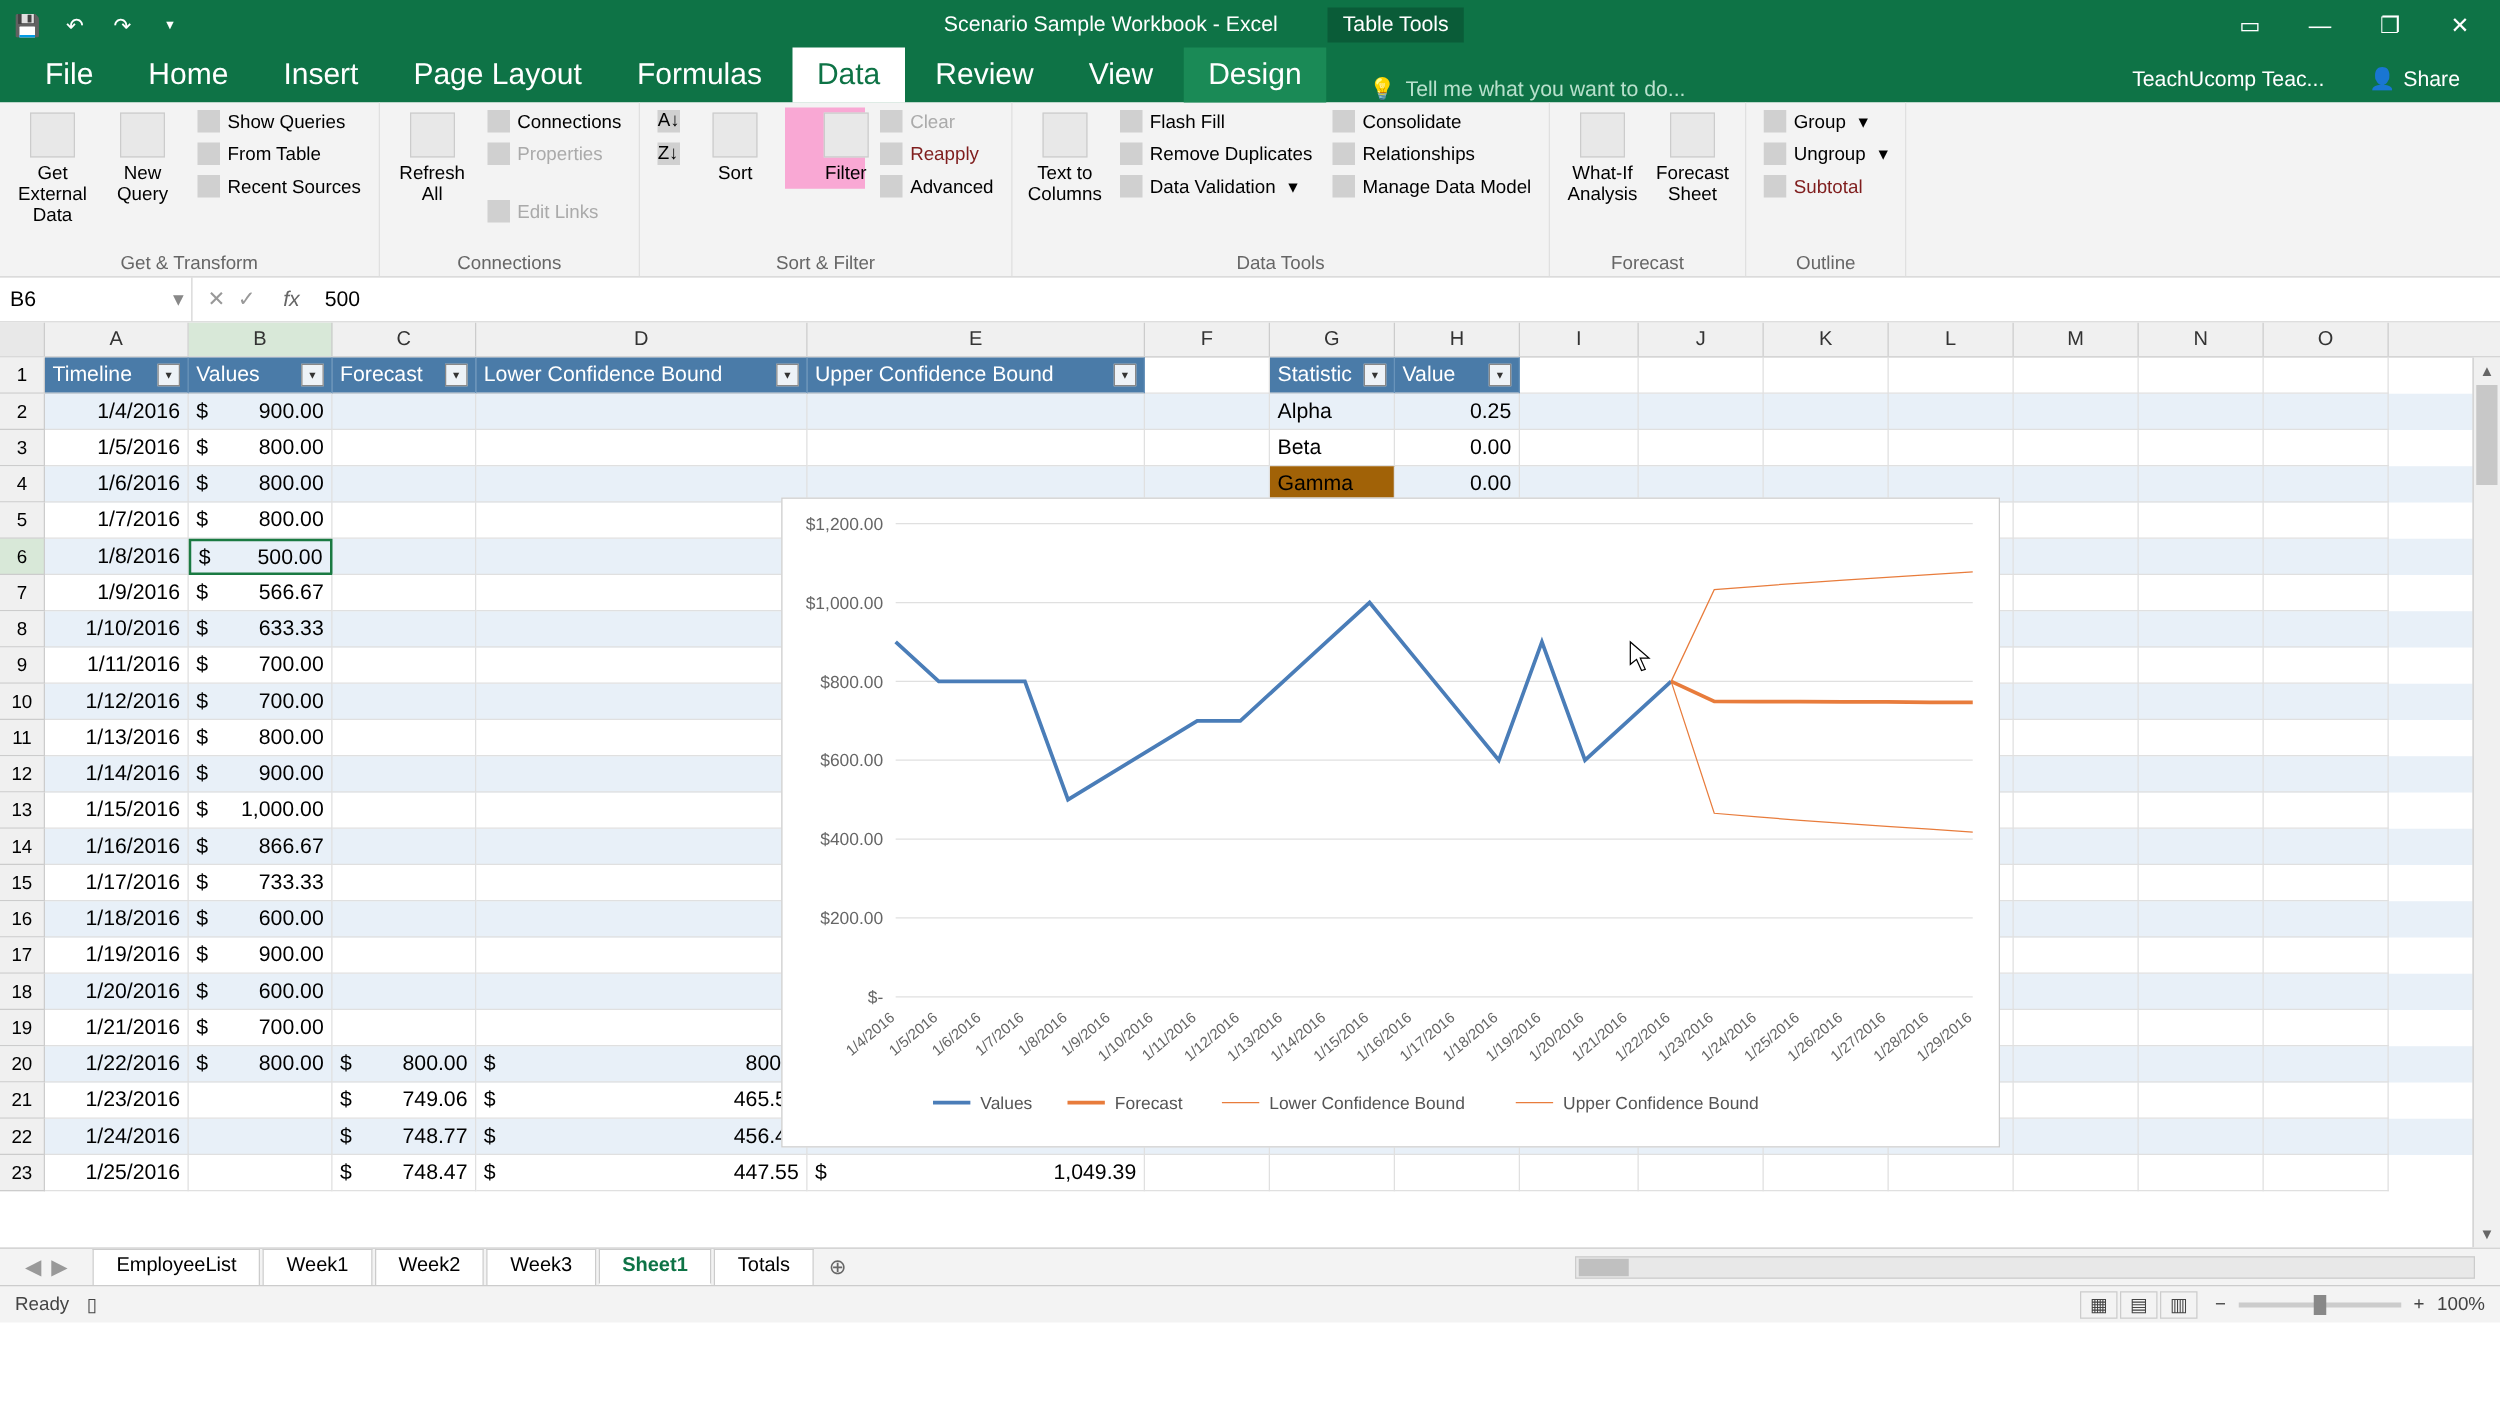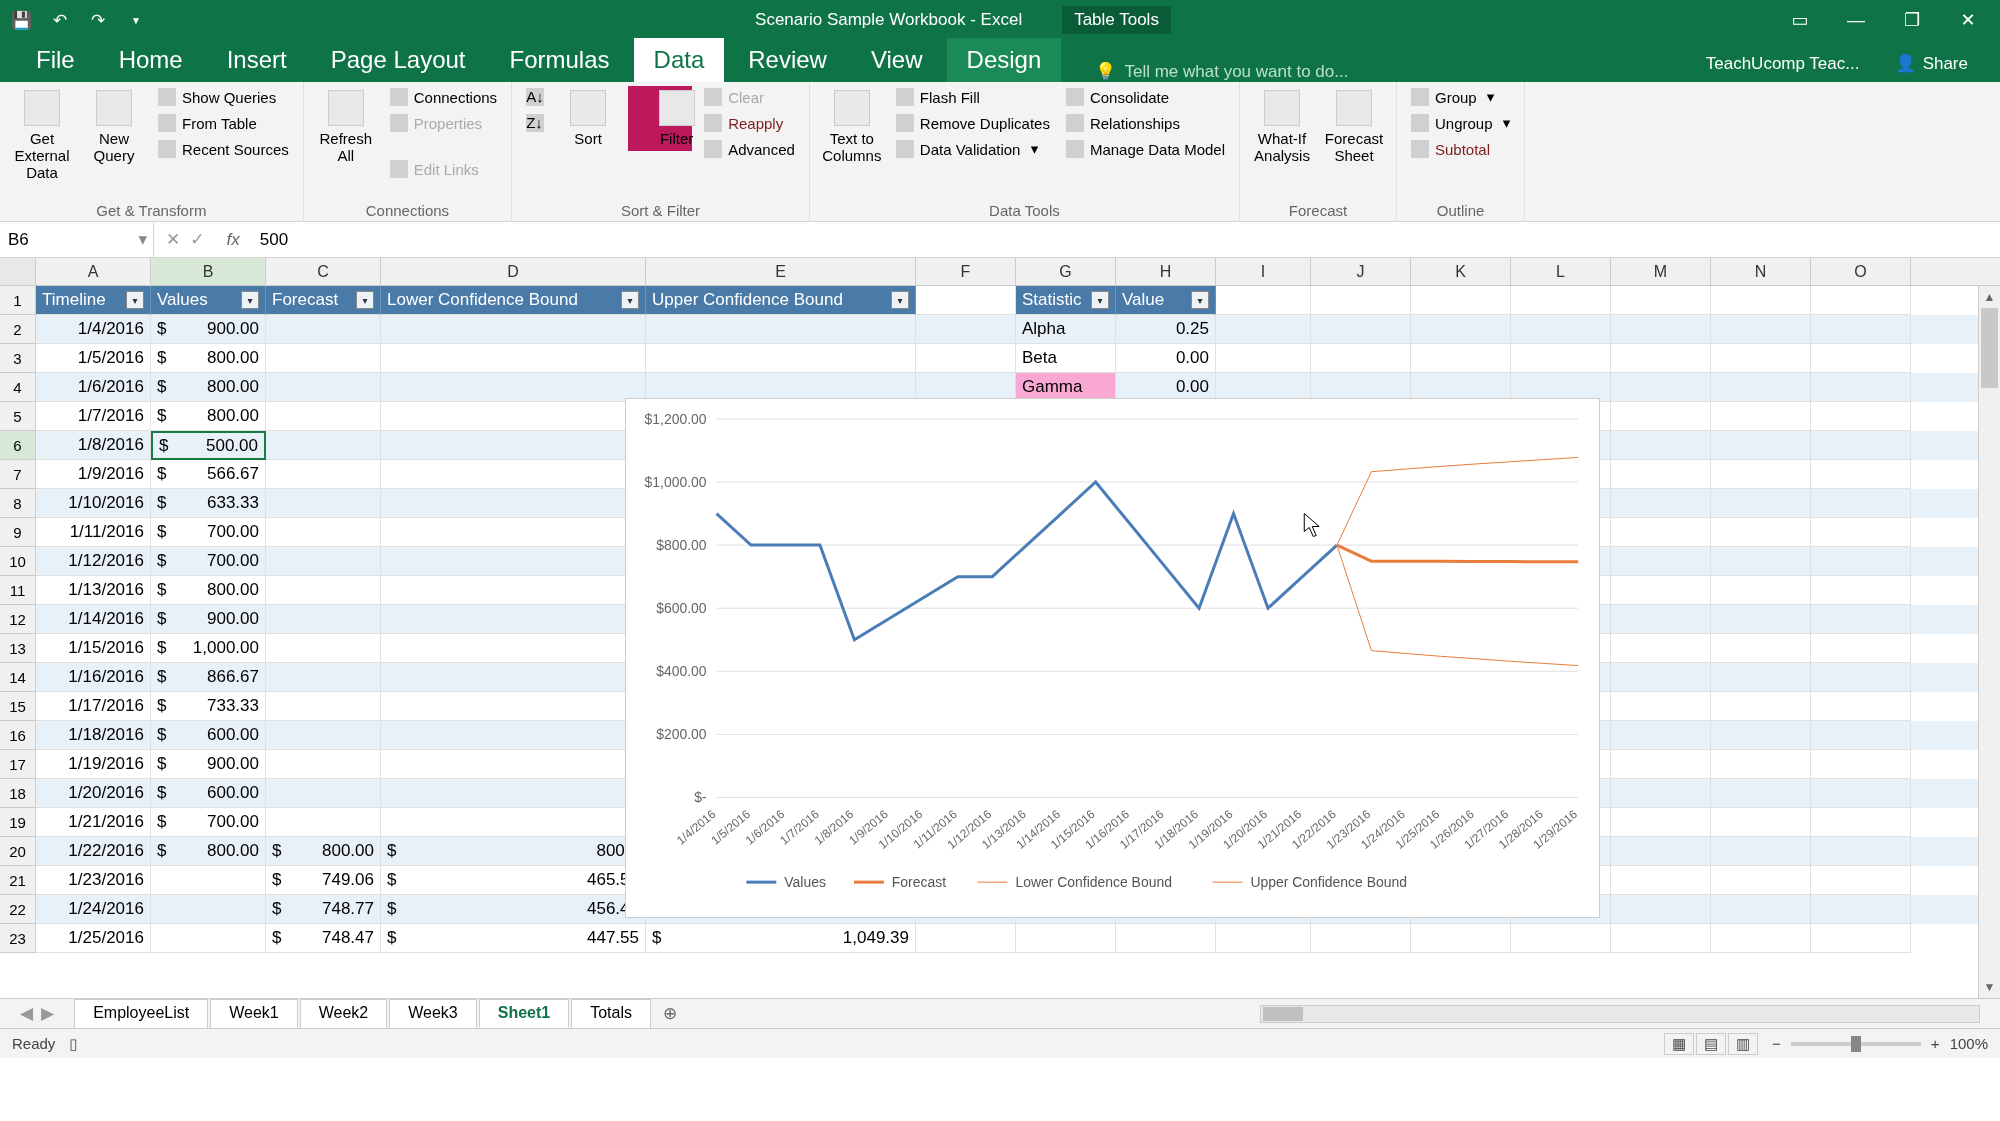--- a/index.html
+++ b/index.html
@@ -198,21 +198,21 @@
             <div class="sico">A↓</div>
           </div>
         <div class="smallbtn">
             <div class="sico">Z↓</div>
           </div>
       </div>
       <div class="bigbtn">
           <div class="ico"></div>
           <span>Sort</span>
         </div>
-      <div class="bigbtn" style="background:#be185d;padding-left:37px;">
+      <div class="bigbtn" style="background:#f9a8d4;padding-left:37px;">
           <div class="ico"></div>
           <span>Filter</span>
         </div>
       <div class="vstack">
         <div class="smallbtn" style="color:#aaa;">
             <div class="sico"></div>
             <span>Clear</span>
           </div>
         <div class="smallbtn" style="color:#7f1d1d;">
             <div class="sico"></div>
@@ -416,21 +416,21 @@
           <span class="num">1/6/2016</span>
         </div>
         <div class="cell wB">
           <span class="cur">$</span>
           <span class="num">800.00</span>
         </div>
         <div class="cell wC"></div>
         <div class="cell wD"></div>
         <div class="cell wE"></div>
         <div class="cell wF"></div>
-        <div class="cell wG" style="background: #f9a8d4;">Gamma</div>
+        <div class="cell wG" style="background: #a16207;">Gamma</div>
         <div class="cell wH">
           <span class="num">0.00</span>
         </div>
         <div class="cell wI"></div>
         <div class="cell wJ"></div>
         <div class="cell wK"></div>
         <div class="cell wL"></div>
         <div class="cell wM"></div>
         <div class="cell wN"></div>
         <div class="cell wO"></div>

